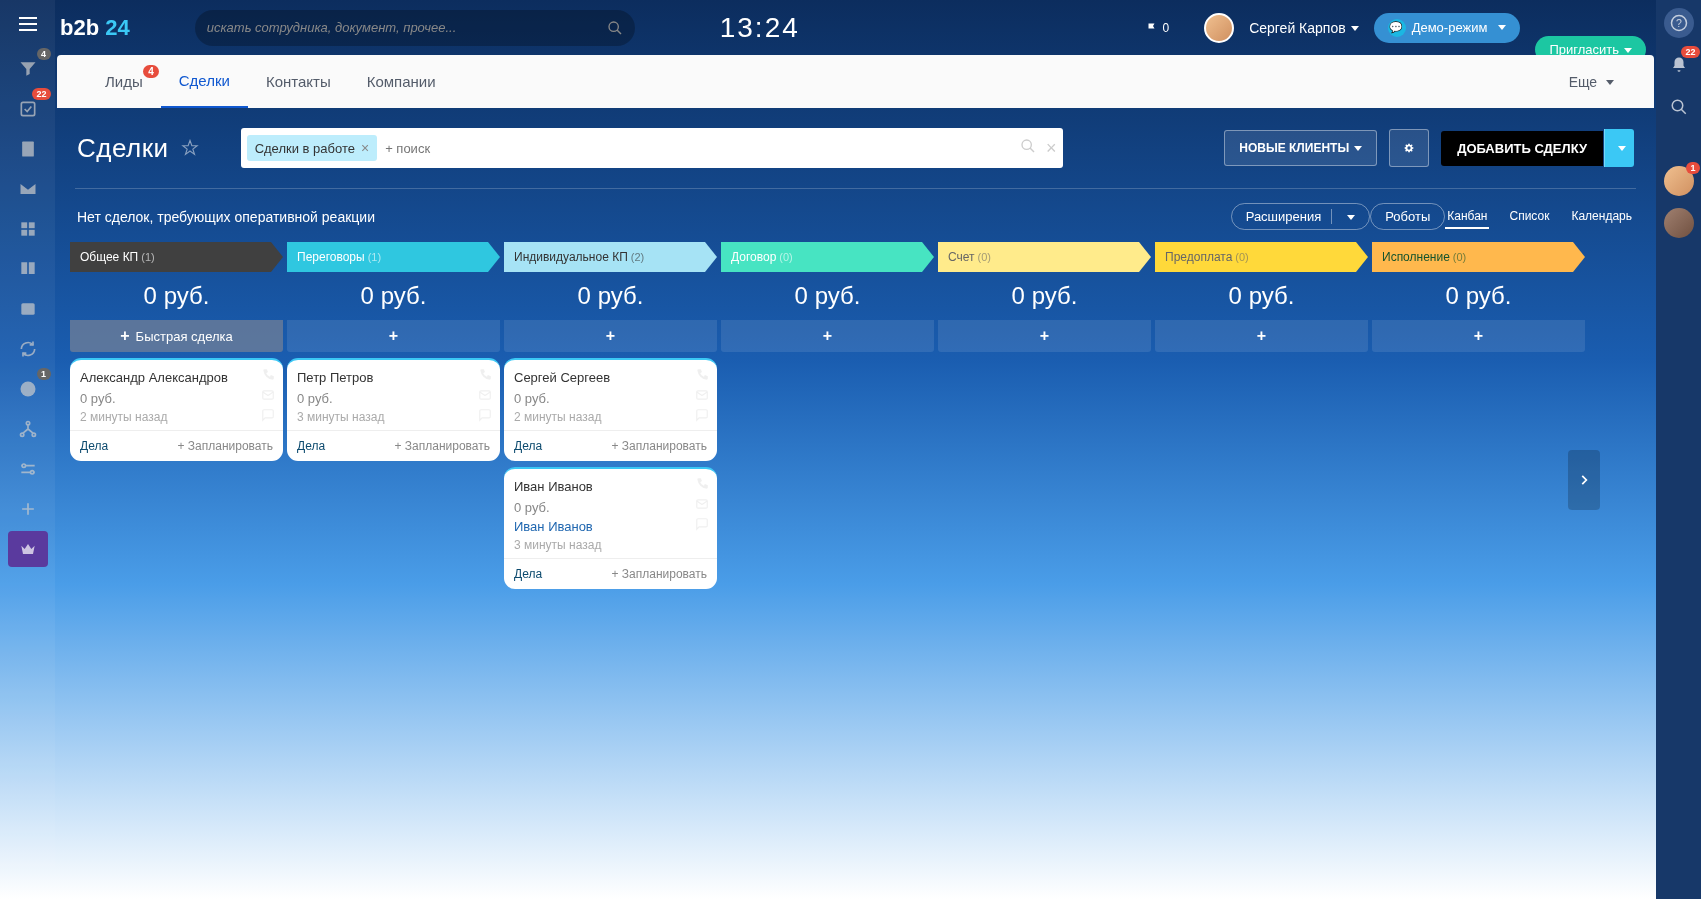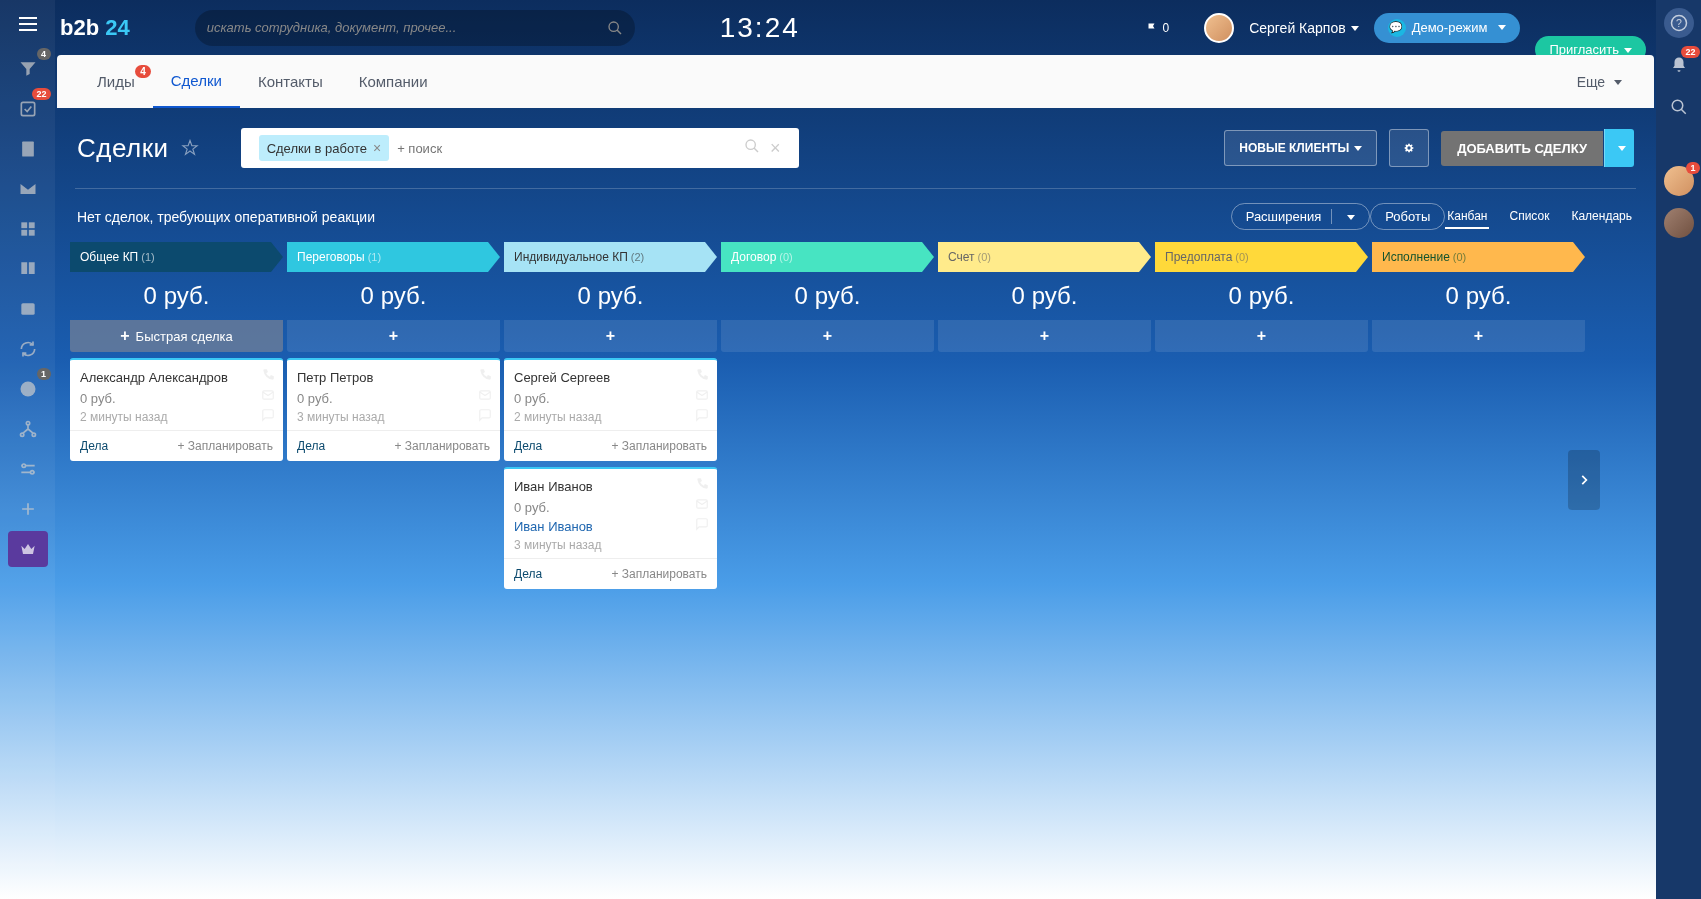--- a/index.html
+++ b/index.html
@@ -21,53 +21,53 @@
 .search-bar input::placeholder { color:#888; font-style:italic; }
 .clock { font-size:28px; color:#fff; font-weight:200; letter-spacing:2px; margin-left:70px; }
 .flex-spacer { flex:1; }
 .header-flag { color:#fff; font-size:12px; display:flex; align-items:center; gap:4px; margin-right:20px; }
 .avatar { width:30px; height:30px; border-radius:50%; background:linear-gradient(135deg,#f0c090,#d09060); border:2px solid #fff; }
 .user-name { color:#fff; font-size:14px; cursor:pointer; }
 .chevron-down { display:inline-block; width:0; height:0; border-left:4px solid transparent; border-right:4px solid transparent; border-top:5px solid currentColor; margin-left:5px; vertical-align:middle; }
 .demo-btn { background:#3590d3; color:#fff; border-radius:16px; padding:6px 14px; font-size:13px; display:flex; align-items:center; gap:6px; cursor:pointer; }
 .demo-icon { width:18px; height:18px; background:#1bb7e2; border-radius:50%; display:flex; align-items:center; justify-content:center; font-size:11px; }
 .invite-btn { background:#1cc7a2; color:#fff; border-radius:16px; padding:6px 14px; font-size:13px; cursor:pointer;margin-top:44px; }
-.tabs { background:#fafafa; height:53px; display:flex; align-items:center; padding:0 22px; border-radius:4px 4px 0 0; margin:0 2px; }
+.tabs { background:#fafafa; height:53px; display:flex; align-items:center; padding:0 30px; border-radius:4px 4px 0 0; margin:0 2px; }
 .tab { font-size:15px; color:#545c6a; padding:0 18px; height:100%; display:flex; align-items:center; cursor:pointer; position:relative; }
 .tab.active { color:#1058d0; border-bottom:2px solid #1058d0; }
 .tab-badge { position:absolute; top:10px; right:2px; background:#e74c3c; color:#fff; font-size:10px; font-weight:bold; border-radius:8px; padding:1px 5px; }
 .tab-more { margin-left:auto; font-size:14px; color:#545c6a; cursor:pointer; padding:0 10px; }
 .toolbar { display:flex; align-items:center; padding:20px 22px; gap:12px; }
 .page-title { font-size:26px; color:#fff; font-weight:300; letter-spacing:0.5px; }
 .star-icon { width:18px; height:18px; opacity:0.5; margin-right:30px; cursor:pointer; }
-.filter-box { background:#fff; border-radius:3px; height:40px; display:flex; align-items:center; padding:0 18px; width:558px; }
+.filter-box { background:#fff; border-radius:3px; height:40px; display:flex; align-items:center; padding:0 6px; width:822px; }
 .filter-tag { background:#bdedfc; color:#333; border-radius:3px; padding:5px 8px; font-size:13px; display:flex; align-items:center; gap:6px; }
 .filter-tag .x { color:#888; cursor:pointer; font-size:14px; }
 .filter-box input { border:none; outline:none; padding:0 8px; font-size:13px; flex:1; }
 .filter-icons { display:flex; gap:10px; color:#aaa; }
 .btn-outline { border:1px solid rgba(255,255,255,0.4); color:#fff; border-radius:3px; padding:10px 14px; font-size:12px; font-weight:bold; cursor:pointer; background:rgba(255,255,255,0.1); display:flex; align-items:center; }
 .btn-square { width:40px; justify-content:center; }
-.btn-add { background:#737373; color:#fff; border-radius:3px 0 0 3px; padding:10px 16px; font-size:13px; font-weight:bold; cursor:pointer; }
+.btn-add { background:#000000; color:#fff; border-radius:3px 0 0 3px; padding:10px 16px; font-size:13px; font-weight:bold; cursor:pointer; }
 .btn-add-split { background:#3bc8f5; color:#fff; border-radius:0 3px 3px 0; padding:10px 8px; cursor:pointer; border-left:1px solid rgba(255,255,255,0.3); margin-left:-11px; }
 .subtoolbar { display:flex; align-items:center; padding:0 22px 12px; }
 .sub-msg { color:#fff; font-size:14px; }
 .view-controls { margin-left:auto; display:flex; align-items:center; }
 .pill-btn { border:1px solid rgba(255,255,255,0.4); color:#fff; border-radius:16px; padding:5px 14px; font-size:13px; cursor:pointer; display:flex; align-items:center; gap:6px; }
 .pill-split { border-left:1px solid rgba(255,255,255,0.4); padding-left:10px; margin-left:4px; }
 .view-tab { color:#fff; font-size:12px; cursor:pointer; padding:4px 2px; }
 .view-tab.active { border-bottom:2px solid #fff; }
 .kanban { display:flex; padding:0 15px; gap:4px; overflow-x:auto; }
 .col { width:213px; flex-shrink:0; }
 .col-head { height:30px; display:flex; align-items:center; padding:0 10px; font-size:12px; position:relative; clip-path:polygon(0 0,calc(100% - 12px) 0,100% 50%,calc(100% - 12px) 100%,0 100%); }
 .col-head .cnt { opacity:0.6; margin-left:3px; font-size:11px; }
 .col-sum { text-align:center; color:#fff; font-size:24px; font-weight:300; padding:10px 0; }
 .col-add { background:rgba(255,255,255,0.1); color:#fff; text-align:center; padding:7px; font-size:13px; cursor:pointer; border-radius:0 0 3px 3px; }
 .col-add.quick { background:rgba(120,130,150,0.7); display:flex; justify-content:center; align-items:center; gap:6px; }
 .col-add .plus { font-size:16px; font-weight:bold; }
-.card { background:#fff; border-radius:3px; margin-top:6px; border-top:2px solid #3bc8f5; }
+.card { background:#fff; border-radius:11px; margin-top:6px; border-top:2px solid #3bc8f5; }
 .card-body { padding:10px 10px 6px; position:relative; }
 .card-title { font-size:13px; color:#333; margin-bottom:6px; }
 .card-price { font-size:13px; color:#888; margin-bottom:4px; }
 .card-link { font-size:13px; color:#2067b0; margin-bottom:4px; }
 .card-time { font-size:12px; color:#aaa; }
 .card-icons { position:absolute; right:8px; top:8px; display:flex; flex-direction:column; gap:6px; }
 .card-icons svg { width:14px; height:14px; opacity:0.3; }
 .card-foot { display:flex; justify-content:space-between; align-items:center; padding:8px 10px; border-top:1px solid #eee; font-size:12px; }
 .card-foot .dela { color:#0c4a6e; cursor:pointer; }
 .card-foot .plan { color:#888; cursor:pointer;text-align:right; }
@@ -251,21 +251,21 @@
       <div id="views" style="display:flex;gap:18px">
           <div class="view-tab active">Канбан</div>
           <div class="view-tab">Список</div>
           <div class="view-tab">Календарь</div>
         </div>
     </div>
   </div>
 
   <div class="kanban" id="kanban">
       <div class="col">
-        <div class="col-head" style="background:#0c4a6e;color:#fff">Общее КП<span class="cnt">(1)</span></div>
+        <div class="col-head" style="background:#404040;color:#fff">Общее КП<span class="cnt">(1)</span></div>
         <div class="col-sum">0 руб.</div>
         <div class="col-add quick"><span class="plus">+</span>Быстрая сделка</div>
         <div class="card">
           <div class="card-body">
             <div class="card-title">Александр Александров</div>
             <div class="card-price">0 руб.</div>
             <div class="card-time">2 минуты назад</div>
             <div class="card-icons">
               <svg viewBox="0 0 24 24" fill="#ccc">
                 <path d="M6 2h4l2 5-3 2a12 12 0 006 6l2-3 5 2v4a2 2 0 01-2 2A18 18 0 014 4a2 2 0 012-2z"></path>

